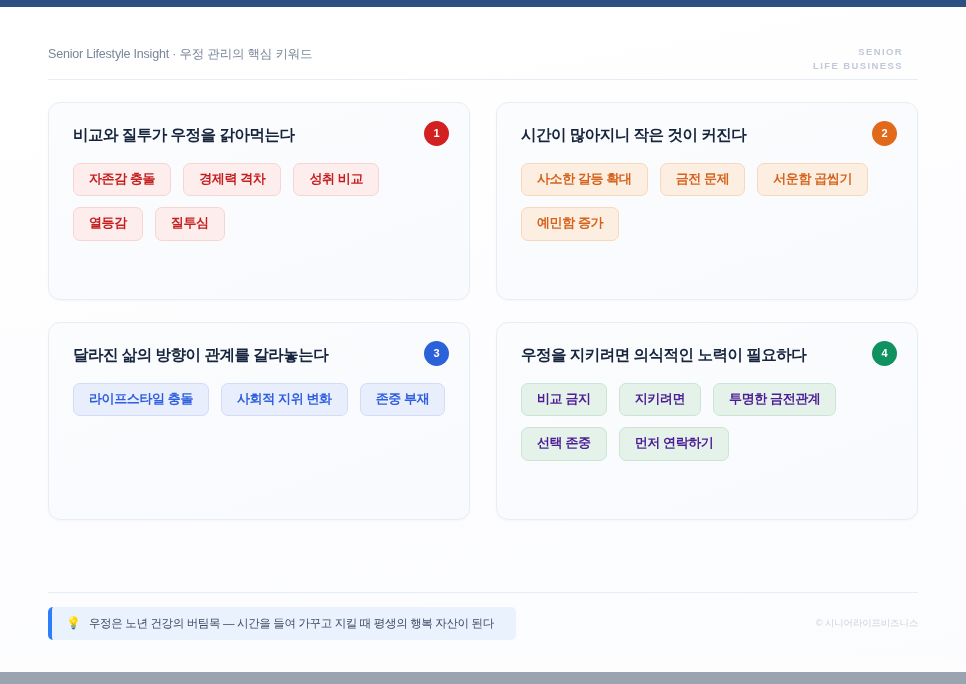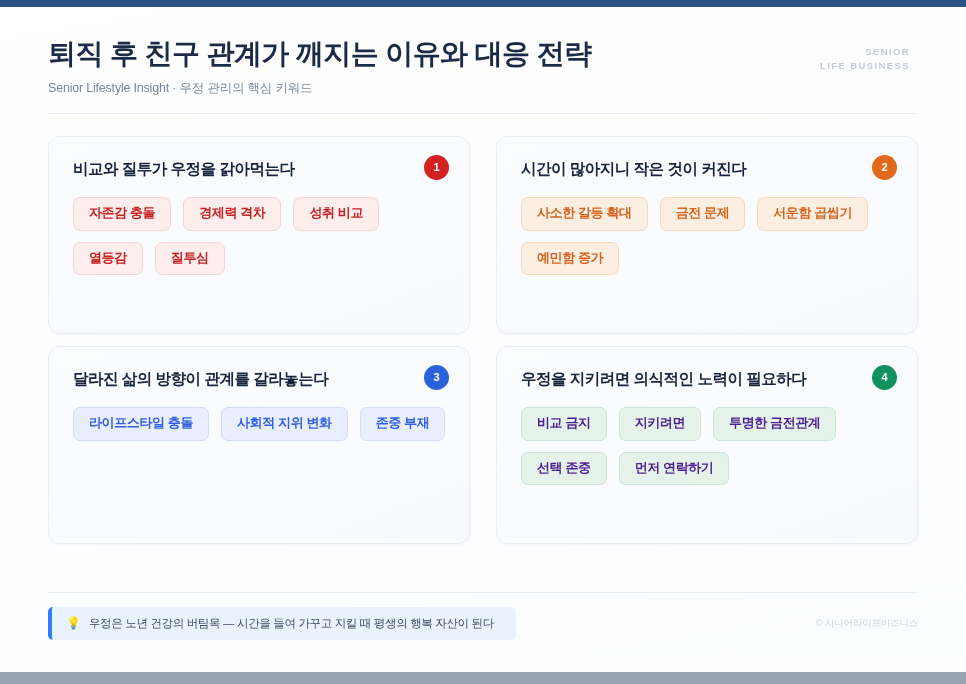--- a/index.html
+++ b/index.html
@@ -69,36 +69,36 @@
   .page-subtitle {
     margin-top: 9px;
     font-size: 12.5px;
     color: #7a8699;
     letter-spacing: -0.2px;
   }
 
   .brand {
     position: absolute;
     top: 8px;
-    right: 8px;
+    right: 15px;
     text-align: right;
     font-size: 9.5px;
     letter-spacing: 1.4px;
     line-height: 1.5;
     color: #c2c9d6;
     font-weight: bold;
   }
 
   
   .card-grid {
     margin-top: 22px;
     display: grid;
     grid-template-columns: 1fr 1fr;
     grid-template-rows: 198px 198px;
-    gap: 12px 26px;
+    gap: 22px 26px;
     flex: 0 0 auto;
   }
 
   .card {
     position: relative;
     border: 1px solid #e8ecf3;
     border-radius: 12px;
     background: linear-gradient(160deg, #fbfcfe 0%, #f9fafd 100%);
     padding: 22px 22px 18px 24px;
     box-shadow: 0 1px 2px rgba(30, 44, 80, 0.035);
@@ -205,21 +205,20 @@
 </style>
 </head>
 <body>
 
 <div class="top-bar"></div>
 
 <div class="stage">
   <div class="sheet">
 
     <div class="header">
-      <div class="page-title">퇴직 후 친구 관계가 깨지는 이유와 대응 전략</div>
       <div class="page-subtitle">Senior Lifestyle Insight · 우정 관리의 핵심 키워드</div>
       <div class="brand">
         <div>SENIOR</div>
         <div>LIFE BUSINESS</div>
       </div>
     </div>
 
     <div class="card-grid" id="card-grid">
         <div class="card theme-red">
           <div class="card-title">비교와 질투가 우정을 갉아먹는다</div>

